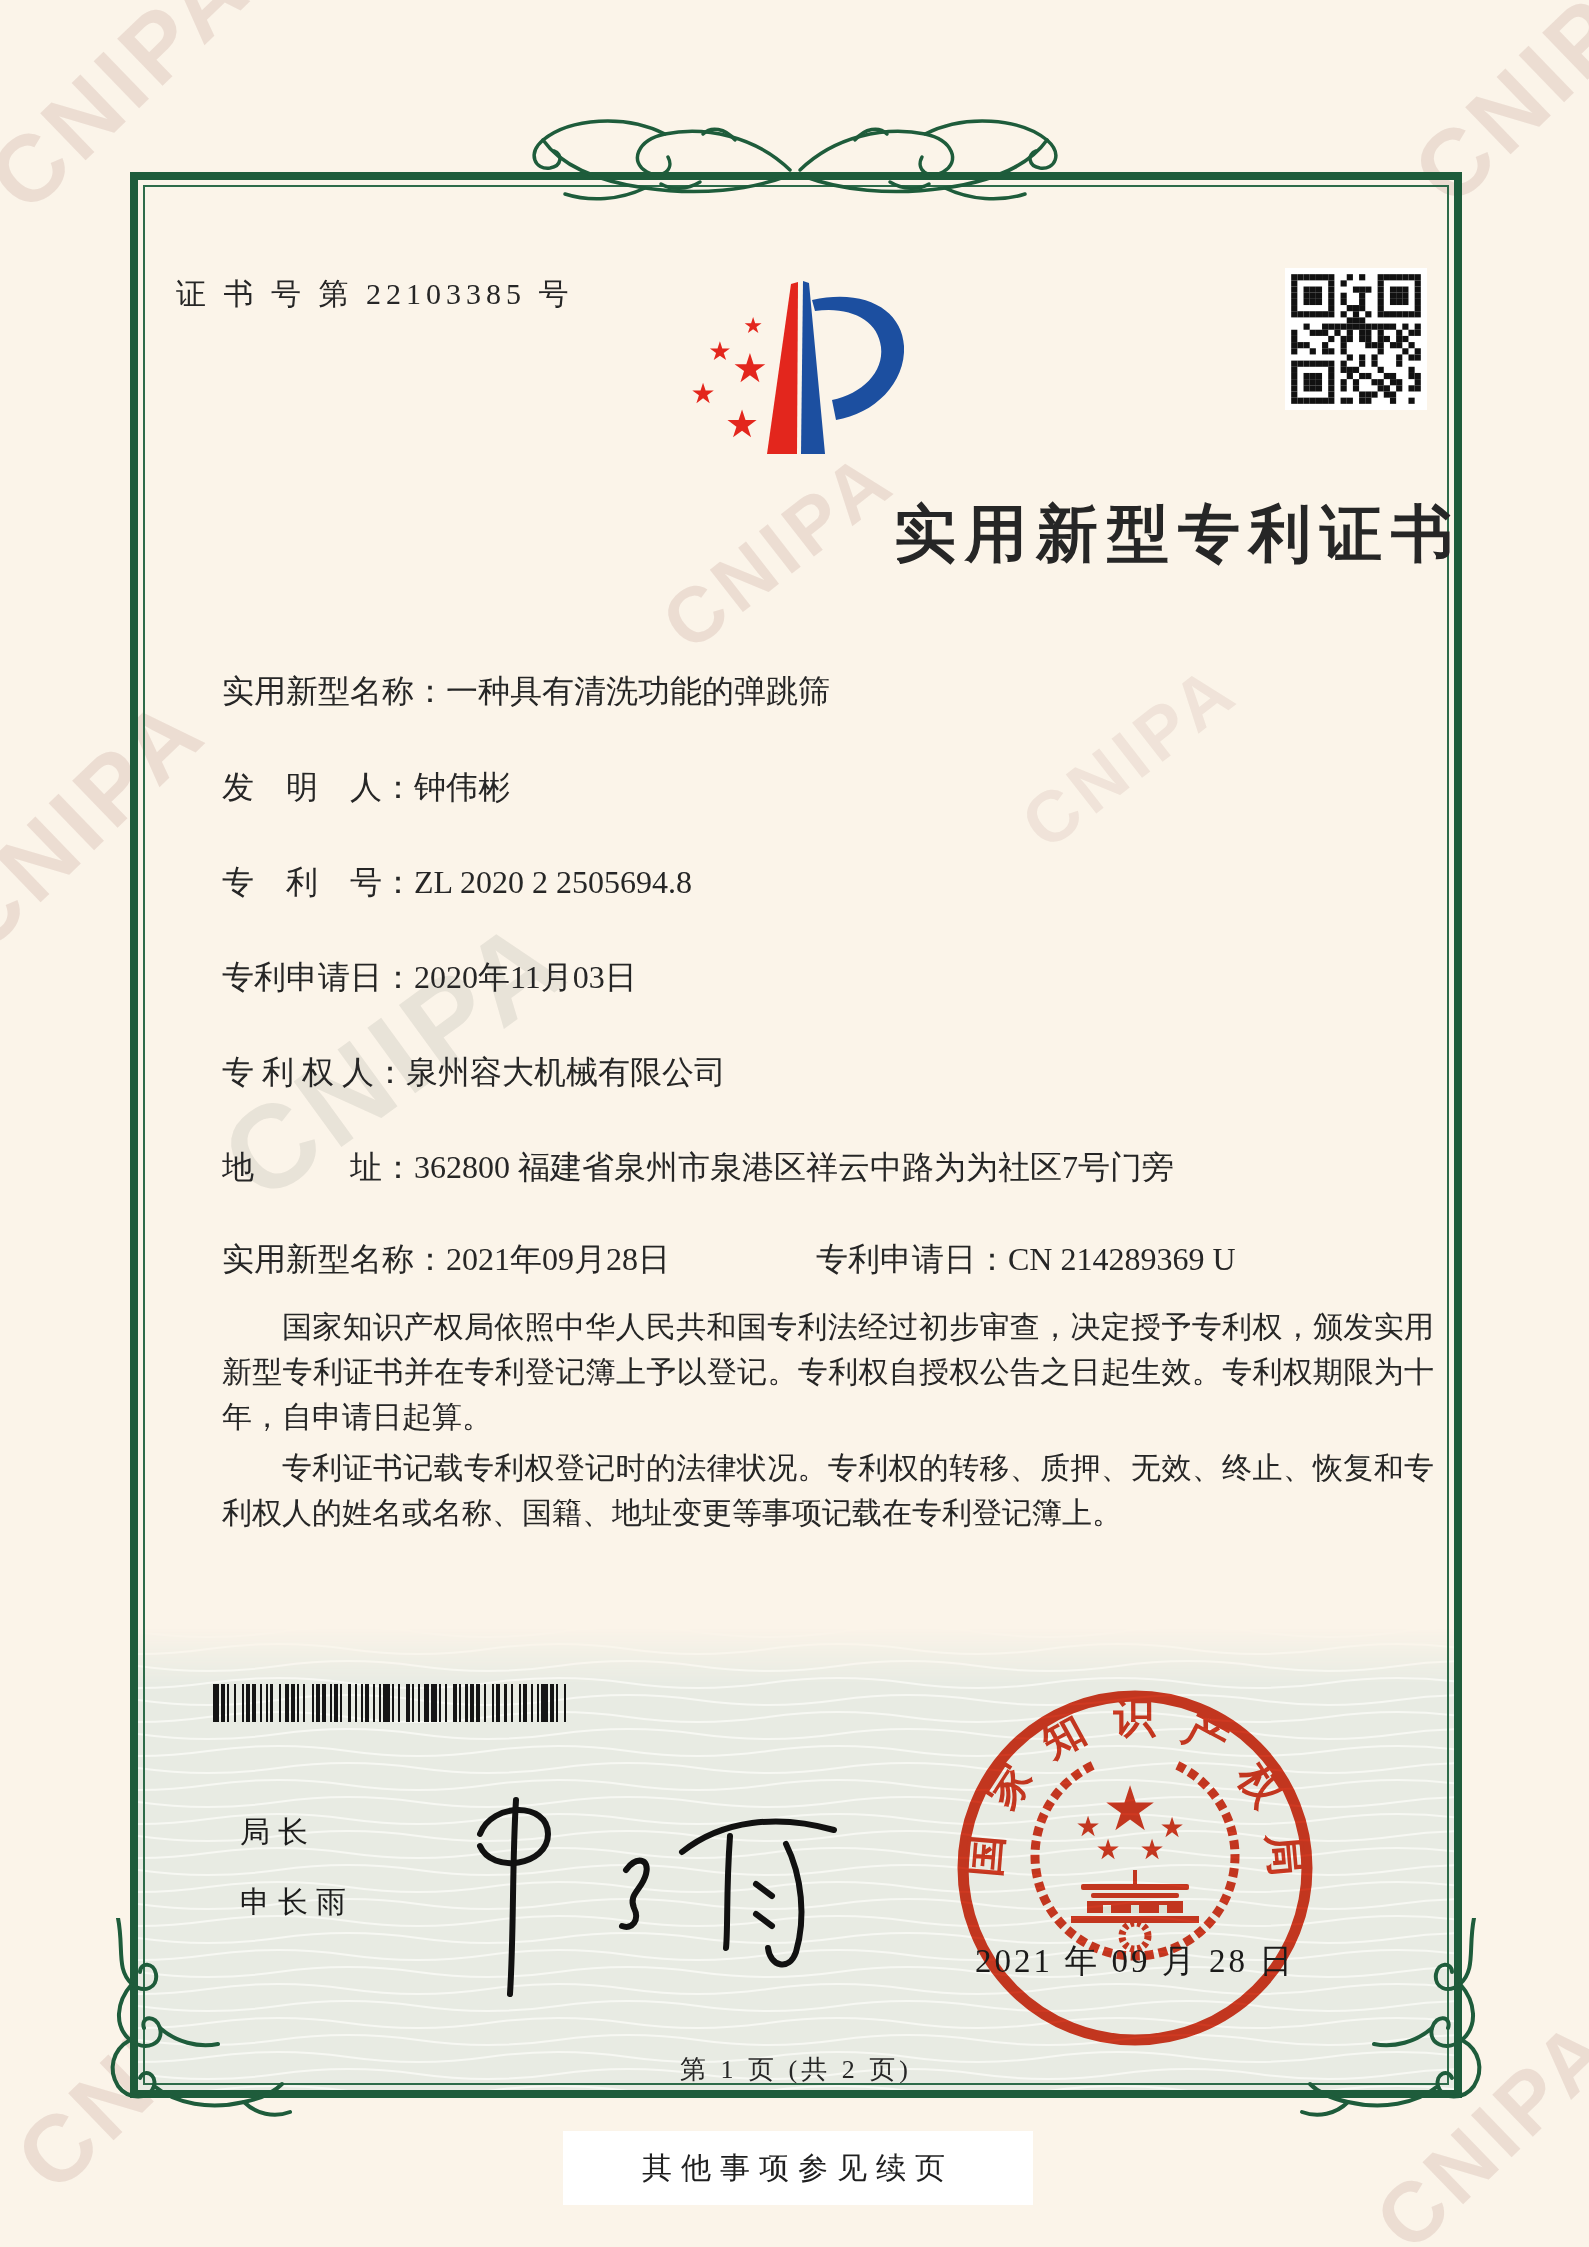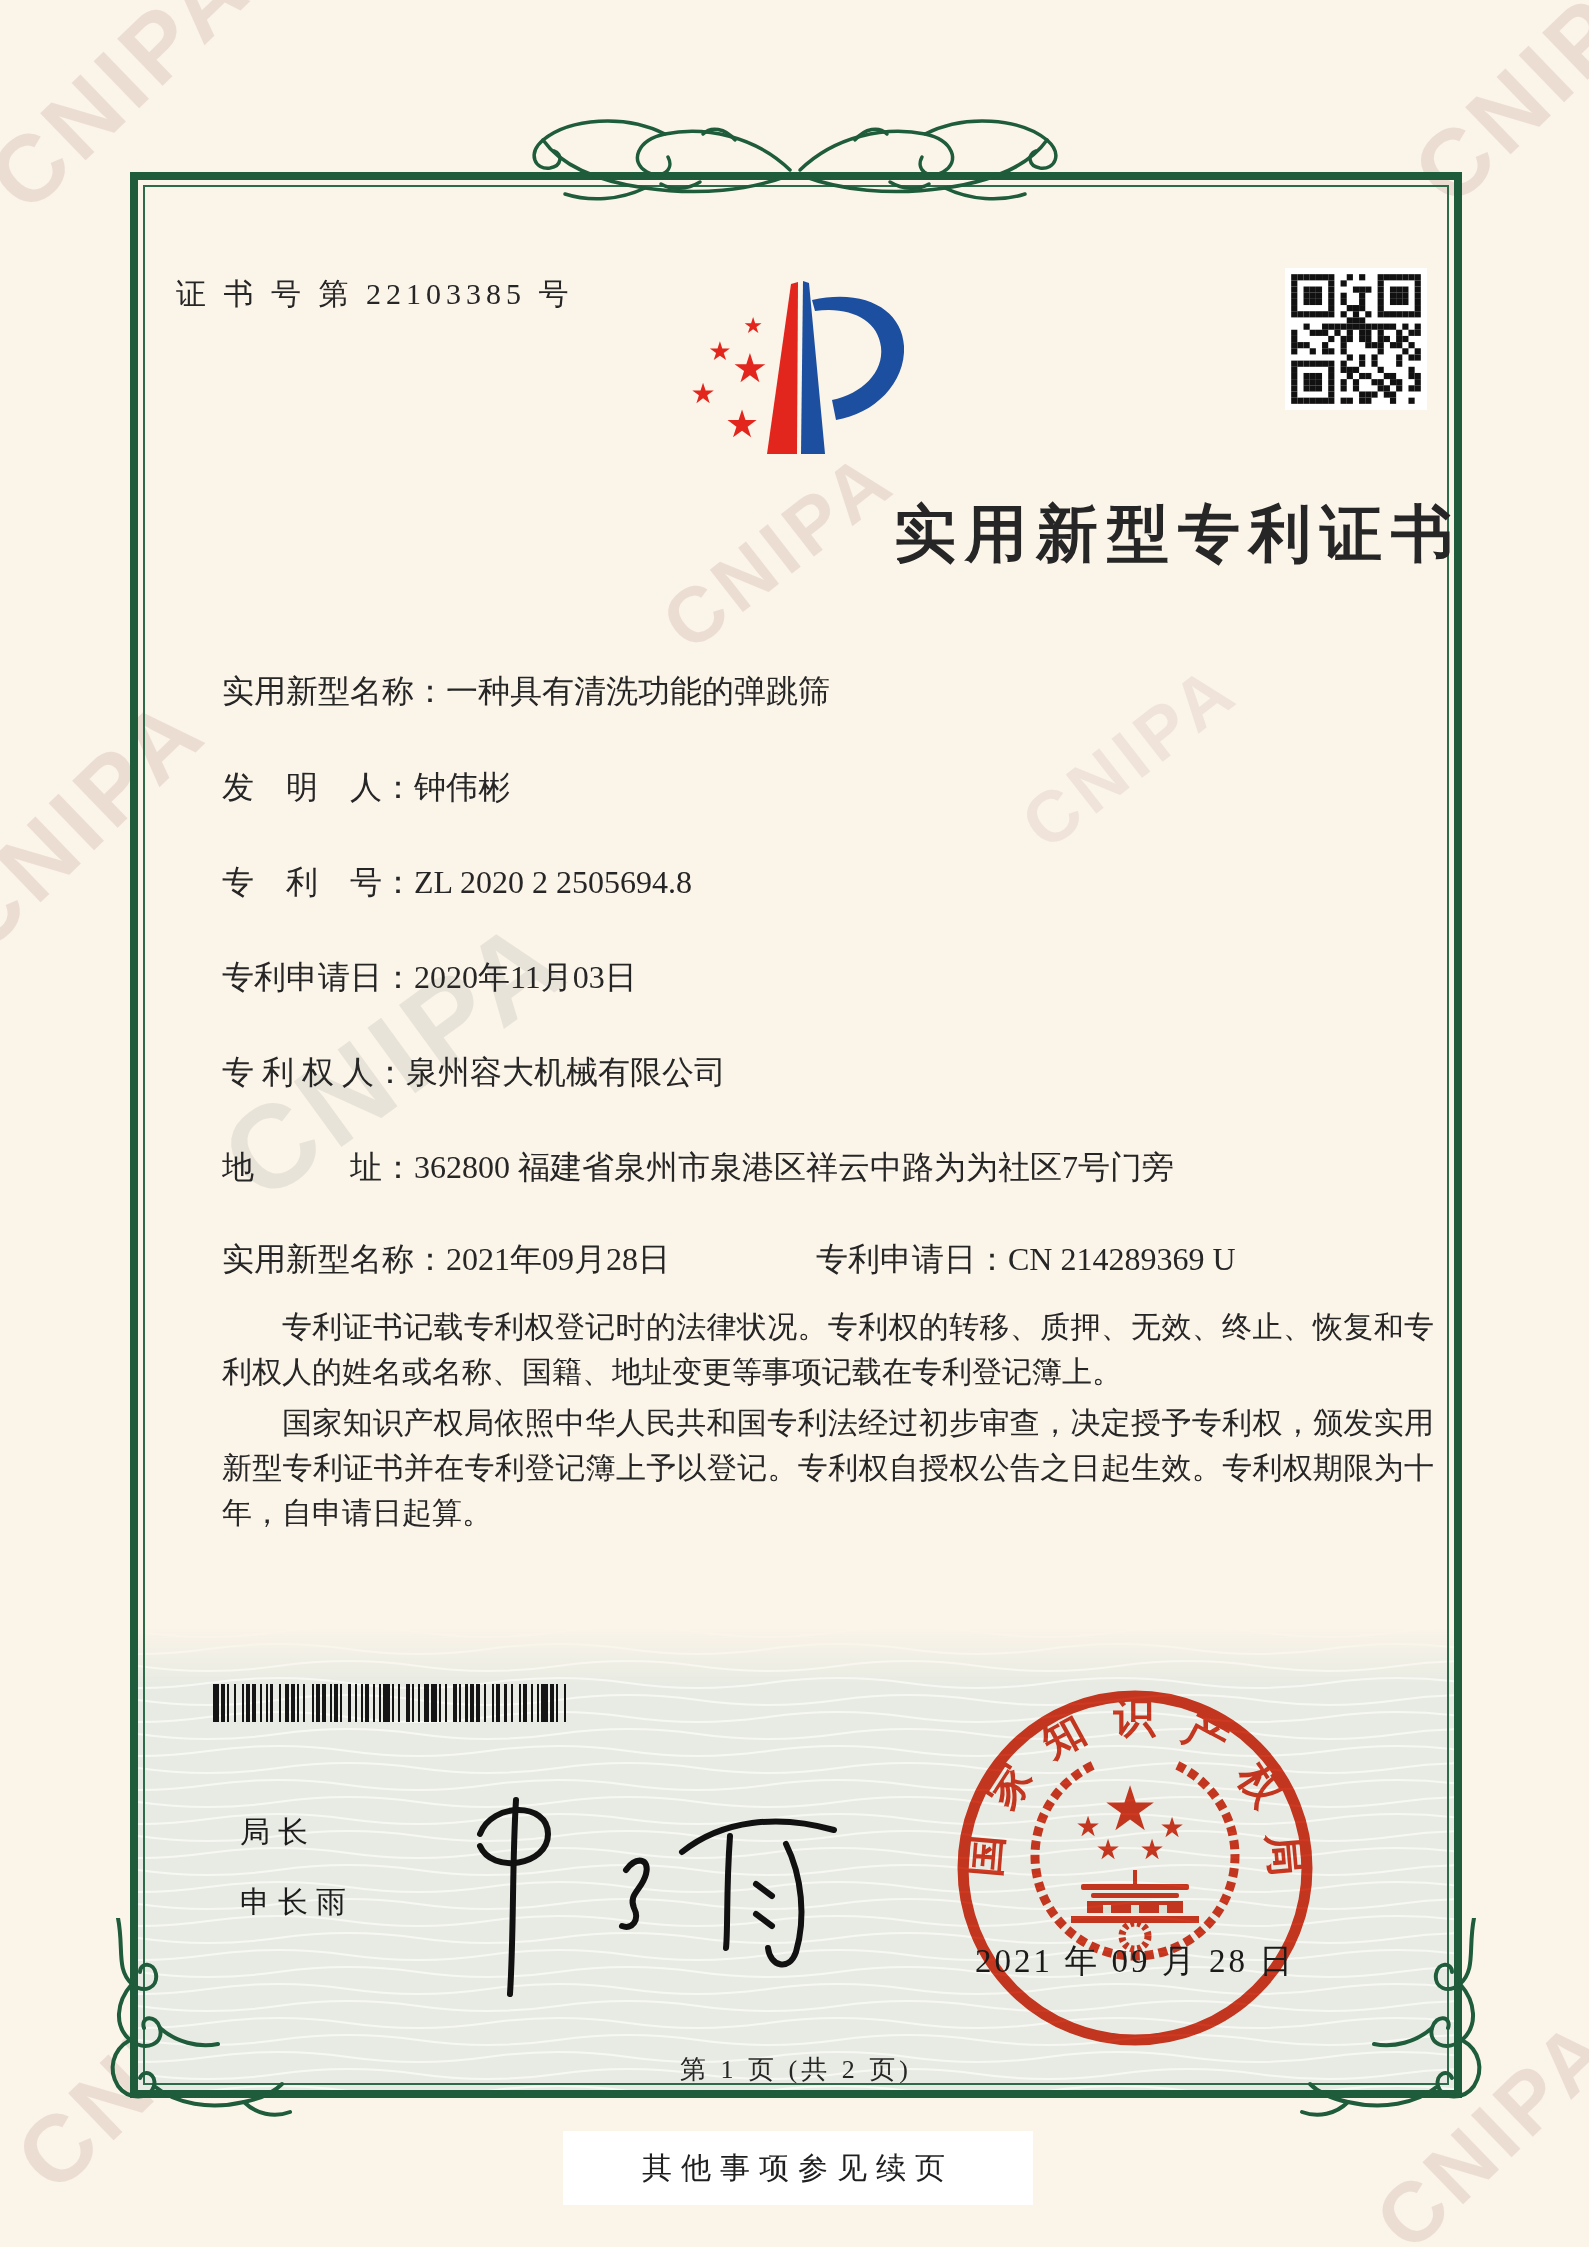--- a/index.html
+++ b/index.html
@@ -388,22 +388,22 @@
   </div>
   <div class="row" style="top:1146px">
     <span class="lbl">地　　　址：</span><span>362800 福建省泉州市泉港区祥云中路为为社区7号门旁</span>
   </div>
   <div class="row" style="top:1238px">
     <span class="lbl">实用新型名称：</span><span>2021年09月28日</span>
     <span class="grant2"><span class="lbl">专利申请日：</span><span>CN 214289369 U</span></span>
   </div>
 
   <div class="para" style="top:1304px">
+    <p>国家知识产权局依照中华人民共和国专利法经过初步审查，决定授予专利权，颁发实用新型专利证书并在专利登记簿上予以登记。专利权自授权公告之日起生效。专利权期限为十年，自申请日起算。</p>
     <p>专利证书记载专利权登记时的法律状况。专利权的转移、质押、无效、终止、恢复和专利权人的姓名或名称、国籍、地址变更等事项记载在专利登记簿上。</p>
-    <p>国家知识产权局依照中华人民共和国专利法经过初步审查，决定授予专利权，颁发实用新型专利证书并在专利登记簿上予以登记。专利权自授权公告之日起生效。专利权期限为十年，自申请日起算。</p>
   </div>
 
   <div class="barcode"><span style="display: inline-block; height: 38px; width: 6.17241px; background: rgb(21, 21, 21);"></span><span style="display: inline-block; height: 38px; width: 2.05747px; background: transparent;"></span><span style="display: inline-block; height: 38px; width: 4.11494px; background: rgb(21, 21, 21);"></span><span style="display: inline-block; height: 38px; width: 2.05747px; background: transparent;"></span><span style="display: inline-block; height: 38px; width: 2.05747px; background: rgb(21, 21, 21);"></span><span style="display: inline-block; height: 38px; width: 4.11494px; background: transparent;"></span><span style="display: inline-block; height: 38px; width: 2.05747px; background: rgb(21, 21, 21);"></span><span style="display: inline-block; height: 38px; width: 6.17241px; background: transparent;"></span><span style="display: inline-block; height: 38px; width: 2.05747px; background: rgb(21, 21, 21);"></span><span style="display: inline-block; height: 38px; width: 2.05747px; background: transparent;"></span><span style="display: inline-block; height: 38px; width: 4.11494px; background: rgb(21, 21, 21);"></span><span style="display: inline-block; height: 38px; width: 2.05747px; background: transparent;"></span><span style="display: inline-block; height: 38px; width: 4.11494px; background: rgb(21, 21, 21);"></span><span style="display: inline-block; height: 38px; width: 4.11494px; background: transparent;"></span><span style="display: inline-block; height: 38px; width: 2.05747px; background: rgb(21, 21, 21);"></span><span style="display: inline-block; height: 38px; width: 4.11494px; background: transparent;"></span><span style="display: inline-block; height: 38px; width: 2.05747px; background: rgb(21, 21, 21);"></span><span style="display: inline-block; height: 38px; width: 2.05747px; background: transparent;"></span><span style="display: inline-block; height: 38px; width: 2.05747px; background: rgb(21, 21, 21);"></span><span style="display: inline-block; height: 38px; width: 6.17241px; background: transparent;"></span><span style="display: inline-block; height: 38px; width: 2.05747px; background: rgb(21, 21, 21);"></span><span style="display: inline-block; height: 38px; width: 4.11494px; background: transparent;"></span><span style="display: inline-block; height: 38px; width: 4.11494px; background: rgb(21, 21, 21);"></span><span style="display: inline-block; height: 38px; width: 2.05747px; background: transparent;"></span><span style="display: inline-block; height: 38px; width: 4.11494px; background: rgb(21, 21, 21);"></span><span style="display: inline-block; height: 38px; width: 2.05747px; background: transparent;"></span><span style="display: inline-block; height: 38px; width: 2.05747px; background: rgb(21, 21, 21);"></span><span style="display: inline-block; height: 38px; width: 4.11494px; background: transparent;"></span><span style="display: inline-block; height: 38px; width: 2.05747px; background: rgb(21, 21, 21);"></span><span style="display: inline-block; height: 38px; width: 6.17241px; background: transparent;"></span><span style="display: inline-block; height: 38px; width: 2.05747px; background: rgb(21, 21, 21);"></span><span style="display: inline-block; height: 38px; width: 2.05747px; background: transparent;"></span><span style="display: inline-block; height: 38px; width: 4.11494px; background: rgb(21, 21, 21);"></span><span style="display: inline-block; height: 38px; width: 2.05747px; background: transparent;"></span><span style="display: inline-block; height: 38px; width: 4.11494px; background: rgb(21, 21, 21);"></span><span style="display: inline-block; height: 38px; width: 4.11494px; background: transparent;"></span><span style="display: inline-block; height: 38px; width: 2.05747px; background: rgb(21, 21, 21);"></span><span style="display: inline-block; height: 38px; width: 2.05747px; background: transparent;"></span><span style="display: inline-block; height: 38px; width: 4.11494px; background: rgb(21, 21, 21);"></span><span style="display: inline-block; height: 38px; width: 2.05747px; background: transparent;"></span><span style="display: inline-block; height: 38px; width: 2.05747px; background: rgb(21, 21, 21);"></span><span style="display: inline-block; height: 38px; width: 6.17241px; background: transparent;"></span><span style="display: inline-block; height: 38px; width: 2.05747px; background: rgb(21, 21, 21);"></span><span style="display: inline-block; height: 38px; width: 4.11494px; background: transparent;"></span><span style="display: inline-block; height: 38px; width: 2.05747px; background: rgb(21, 21, 21);"></span><span style="display: inline-block; height: 38px; width: 4.11494px; background: transparent;"></span><span style="display: inline-block; height: 38px; width: 2.05747px; background: rgb(21, 21, 21);"></span><span style="display: inline-block; height: 38px; width: 2.05747px; background: transparent;"></span><span style="display: inline-block; height: 38px; width: 4.11494px; background: rgb(21, 21, 21);"></span><span style="display: inline-block; height: 38px; width: 4.11494px; background: transparent;"></span><span style="display: inline-block; height: 38px; width: 2.05747px; background: rgb(21, 21, 21);"></span><span style="display: inline-block; height: 38px; width: 4.11494px; background: transparent;"></span><span style="display: inline-block; height: 38px; width: 2.05747px; background: rgb(21, 21, 21);"></span><span style="display: inline-block; height: 38px; width: 2.05747px; background: transparent;"></span><span style="display: inline-block; height: 38px; width: 6.17241px; background: rgb(21, 21, 21);"></span><span style="display: inline-block; height: 38px; width: 2.05747px; background: transparent;"></span><span style="display: inline-block; height: 38px; width: 2.05747px; background: rgb(21, 21, 21);"></span><span style="display: inline-block; height: 38px; width: 4.11494px; background: transparent;"></span><span style="display: inline-block; height: 38px; width: 2.05747px; background: rgb(21, 21, 21);"></span><span style="display: inline-block; height: 38px; width: 6.17241px; background: transparent;"></span><span style="display: inline-block; height: 38px; width: 4.11494px; background: rgb(21, 21, 21);"></span><span style="display: inline-block; height: 38px; width: 2.05747px; background: transparent;"></span><span style="display: inline-block; height: 38px; width: 2.05747px; background: rgb(21, 21, 21);"></span><span style="display: inline-block; height: 38px; width: 4.11494px; background: transparent;"></span><span style="display: inline-block; height: 38px; width: 2.05747px; background: rgb(21, 21, 21);"></span><span style="display: inline-block; height: 38px; width: 4.11494px; background: transparent;"></span><span style="display: inline-block; height: 38px; width: 4.11494px; background: rgb(21, 21, 21);"></span><span style="display: inline-block; height: 38px; width: 2.05747px; background: transparent;"></span><span style="display: inline-block; height: 38px; width: 6.17241px; background: rgb(21, 21, 21);"></span><span style="display: inline-block; height: 38px; width: 2.05747px; background: transparent;"></span><span style="display: inline-block; height: 38px; width: 2.05747px; background: rgb(21, 21, 21);"></span><span style="display: inline-block; height: 38px; width: 4.11494px; background: transparent;"></span><span style="display: inline-block; height: 38px; width: 2.05747px; background: rgb(21, 21, 21);"></span><span style="display: inline-block; height: 38px; width: 6.17241px; background: transparent;"></span><span style="display: inline-block; height: 38px; width: 4.11494px; background: rgb(21, 21, 21);"></span><span style="display: inline-block; height: 38px; width: 2.05747px; background: transparent;"></span><span style="display: inline-block; height: 38px; width: 2.05747px; background: rgb(21, 21, 21);"></span><span style="display: inline-block; height: 38px; width: 4.11494px; background: transparent;"></span><span style="display: inline-block; height: 38px; width: 2.05747px; background: rgb(21, 21, 21);"></span><span style="display: inline-block; height: 38px; width: 2.05747px; background: transparent;"></span><span style="display: inline-block; height: 38px; width: 4.11494px; background: rgb(21, 21, 21);"></span><span style="display: inline-block; height: 38px; width: 2.05747px; background: transparent;"></span><span style="display: inline-block; height: 38px; width: 4.11494px; background: rgb(21, 21, 21);"></span><span style="display: inline-block; height: 38px; width: 4.11494px; background: transparent;"></span><span style="display: inline-block; height: 38px; width: 2.05747px; background: rgb(21, 21, 21);"></span><span style="display: inline-block; height: 38px; width: 6.17241px; background: transparent;"></span><span style="display: inline-block; height: 38px; width: 2.05747px; background: rgb(21, 21, 21);"></span><span style="display: inline-block; height: 38px; width: 2.05747px; background: transparent;"></span><span style="display: inline-block; height: 38px; width: 4.11494px; background: rgb(21, 21, 21);"></span><span style="display: inline-block; height: 38px; width: 4.11494px; background: transparent;"></span><span style="display: inline-block; height: 38px; width: 2.05747px; background: rgb(21, 21, 21);"></span><span style="display: inline-block; height: 38px; width: 4.11494px; background: transparent;"></span><span style="display: inline-block; height: 38px; width: 2.05747px; background: rgb(21, 21, 21);"></span><span style="display: inline-block; height: 38px; width: 6.17241px; background: transparent;"></span><span style="display: inline-block; height: 38px; width: 2.05747px; background: rgb(21, 21, 21);"></span><span style="display: inline-block; height: 38px; width: 2.05747px; background: transparent;"></span><span style="display: inline-block; height: 38px; width: 4.11494px; background: rgb(21, 21, 21);"></span><span style="display: inline-block; height: 38px; width: 4.11494px; background: transparent;"></span><span style="display: inline-block; height: 38px; width: 2.05747px; background: rgb(21, 21, 21);"></span><span style="display: inline-block; height: 38px; width: 4.11494px; background: transparent;"></span><span style="display: inline-block; height: 38px; width: 2.05747px; background: rgb(21, 21, 21);"></span><span style="display: inline-block; height: 38px; width: 2.05747px; background: transparent;"></span><span style="display: inline-block; height: 38px; width: 6.17241px; background: rgb(21, 21, 21);"></span><span style="display: inline-block; height: 38px; width: 2.05747px; background: transparent;"></span><span style="display: inline-block; height: 38px; width: 4.11494px; background: rgb(21, 21, 21);"></span><span style="display: inline-block; height: 38px; width: 2.05747px; background: transparent;"></span><span style="display: inline-block; height: 38px; width: 2.05747px; background: rgb(21, 21, 21);"></span><span style="display: inline-block; height: 38px; width: 6.17241px; background: transparent;"></span><span style="display: inline-block; height: 38px; width: 2.05747px; background: rgb(21, 21, 21);"></span><span style="display: inline-block; height: 38px; width: 4.11494px; background: transparent;"></span></div>
 
   <div class="director" style="top:1812px">局长</div>
   <div class="director" style="top:1882px">申长雨</div>
 
   <svg class="sig" width="430" height="235" viewBox="0 0 430 235">
     <g stroke="#111" stroke-width="6" fill="none" stroke-linecap="round" stroke-linejoin="round">
       <path d="M86,28 C82,92 84,158 80,222"></path>

